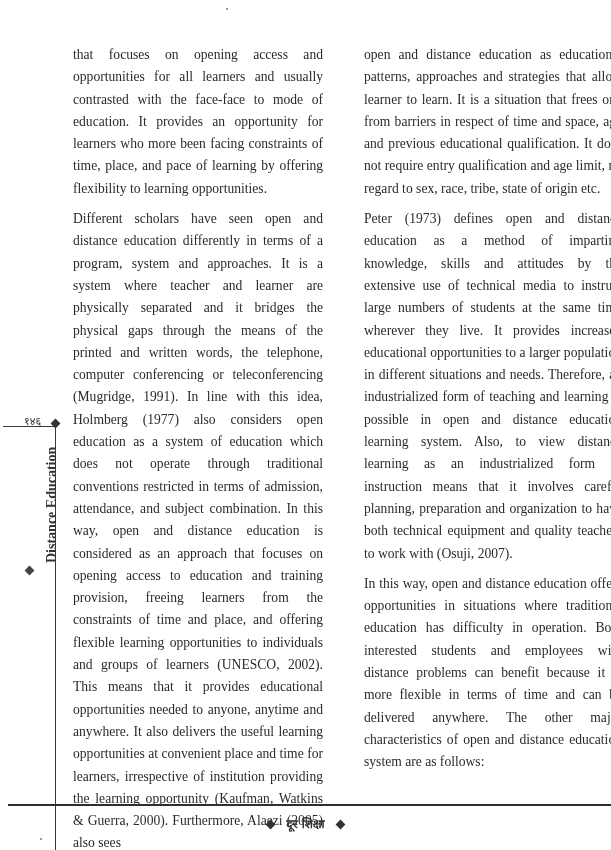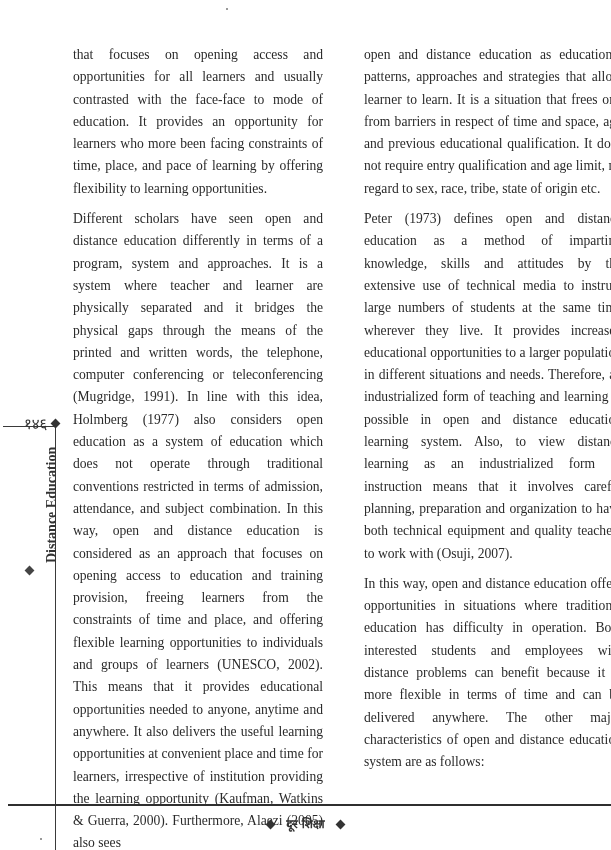--- a/index.html
+++ b/index.html
@@ -34,21 +34,21 @@
       top: 426px;
       width: 52px;
       height: 1px;
       background: #3a3a3a;
     }
     .page-number {
       position: absolute;
       left: 24px;
       top: 413px;
       font-family: "DejaVu Sans", sans-serif;
-      font-size: 15px;
+      font-size: 11px;
       color: #333;
       letter-spacing: 0px;
     }
     .corner-diamond {
       position: absolute;
       left: 52px;
       top: 420px;
       width: 7px;
       height: 7px;
       background: #333;

